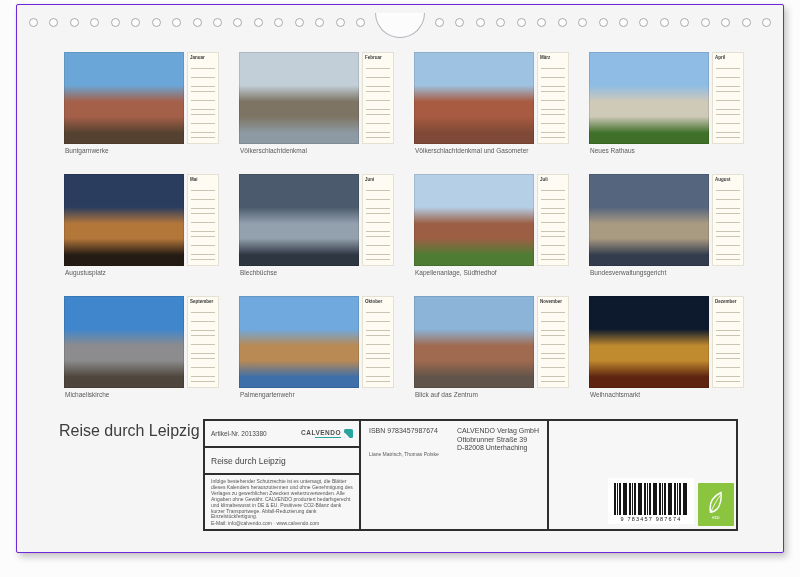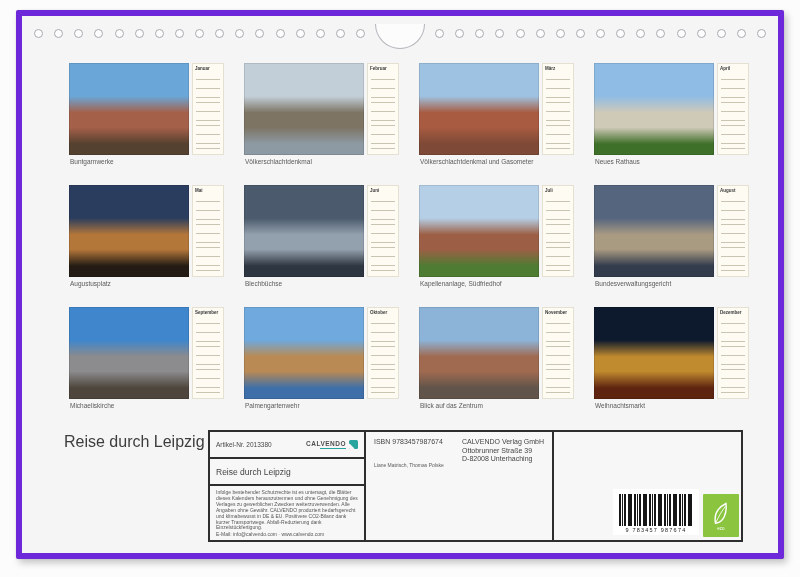--- a/index.html
+++ b/index.html
@@ -1,20 +1,20 @@
 <!DOCTYPE html>
 <html><head>
 <meta charset="utf-8">
 <style>
   * { margin:0; padding:0; box-sizing:border-box; }
   html,body { width:800px; height:577px; overflow:hidden;
     font-family:"Liberation Sans", sans-serif; background:#fcfcfd; }
 
-  .page { position:absolute; left:16px; top:10px; width:768px; height:549px;
-    background:#f5f5f6; border:6px solid #6d28d9; border-radius:2px;
+  .page { position:absolute; left:16px; top:4px; width:768px; height:549px;
+    background:#f5f5f6; border:1px solid #6d28d9; border-radius:2px;
     box-shadow:3px 4px 7px rgba(0,0,0,.22), 0 0 1px rgba(0,0,0,.2); }
 
   
   .holes { position:absolute; top:8px; left:12px; right:12px; display:flex; align-items:flex-start; }
   .hole-group { flex:1; display:flex; justify-content:space-between; margin-top:5px; }
   .hole { width:9px; height:9px; border-radius:50%; border:1px solid #a8a8af; background:#fdfdfe; }
   .notch { width:50px; height:25px; margin:0 10px; border:1px solid #b3b3ba; border-top:none;
     border-radius:0 0 50px 50px; background:#fcfcfd; }
 
   

